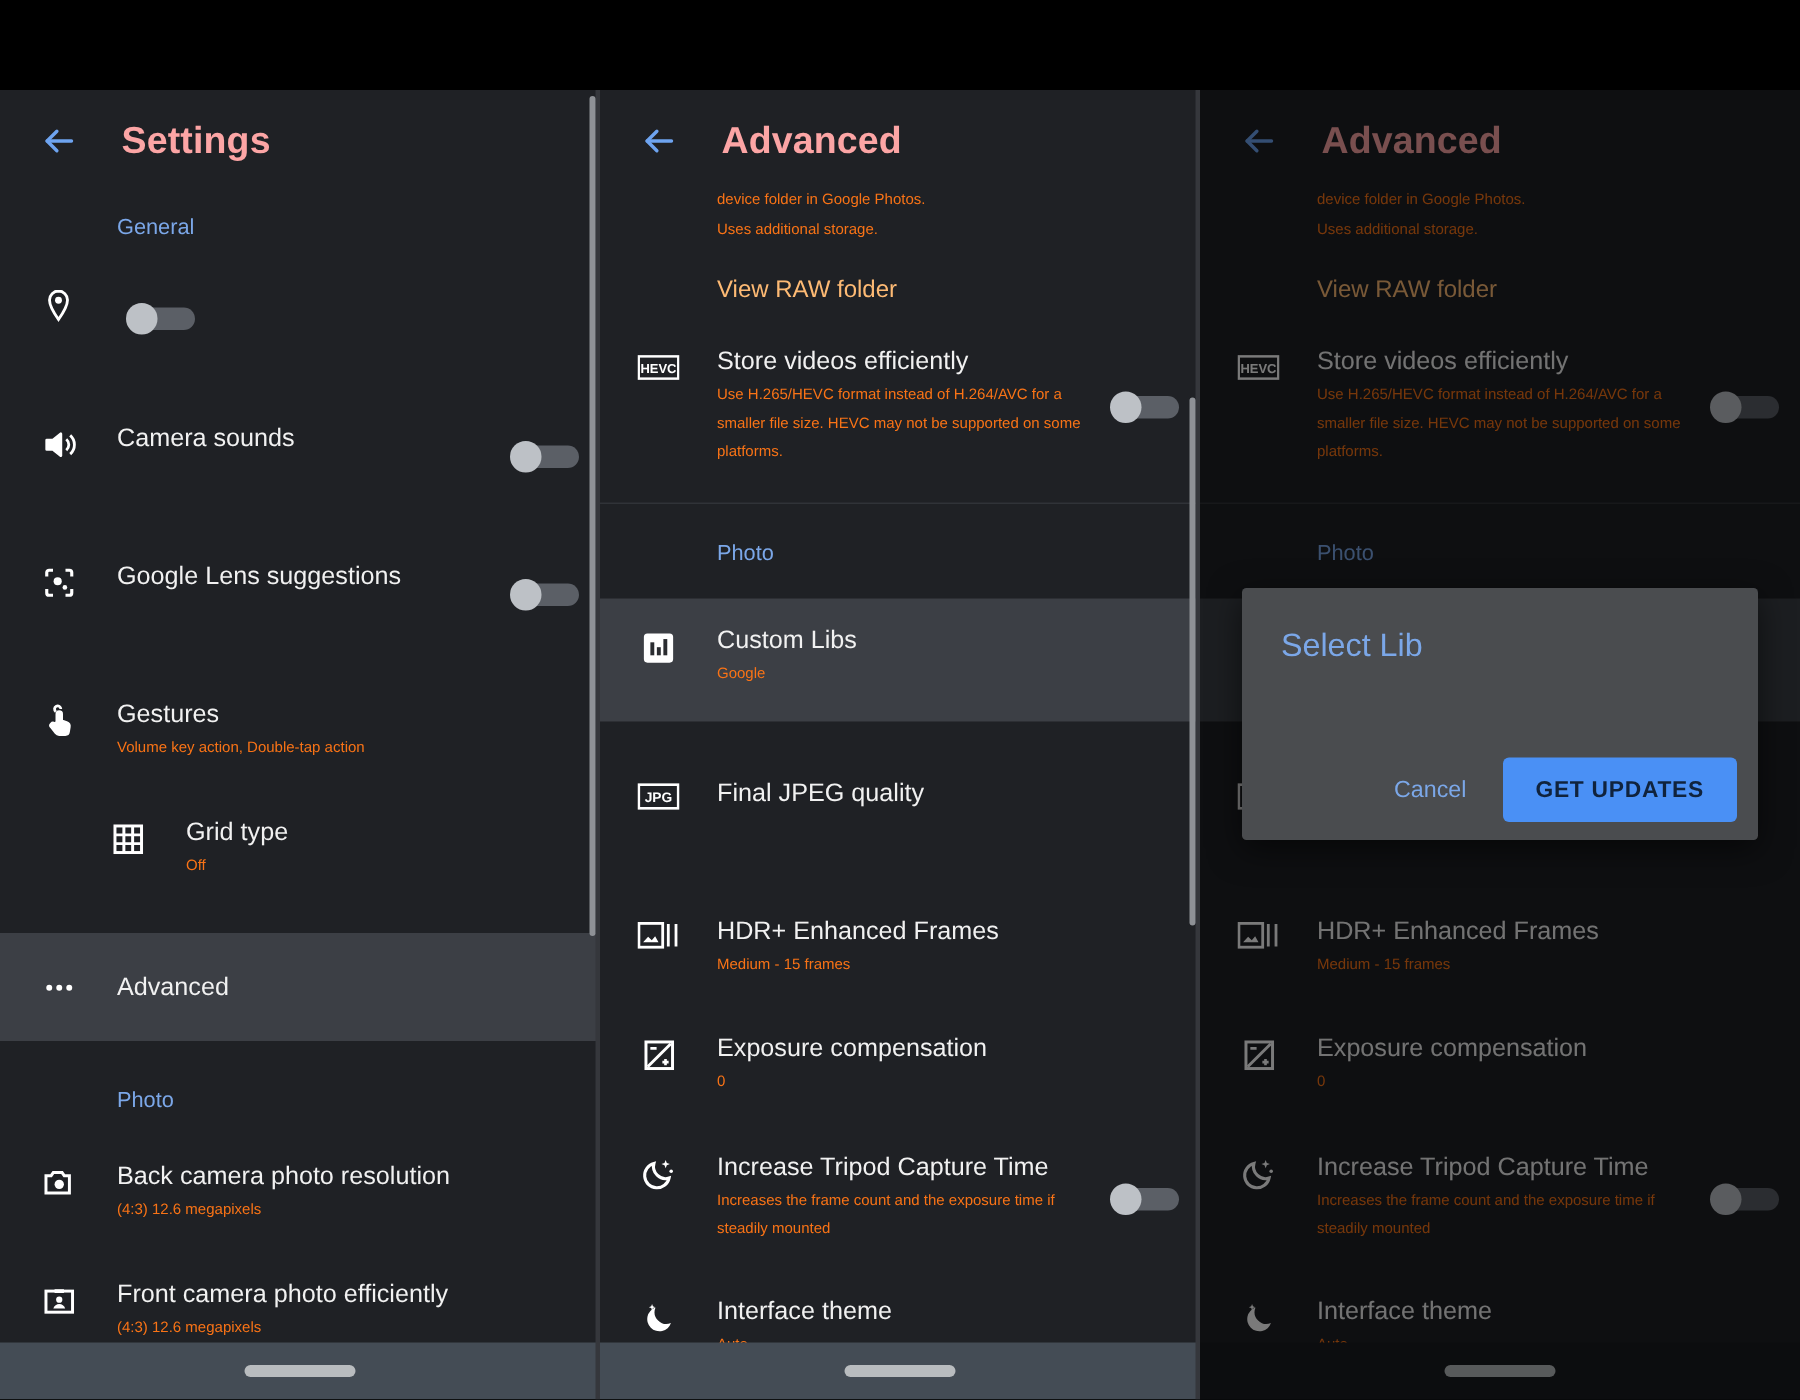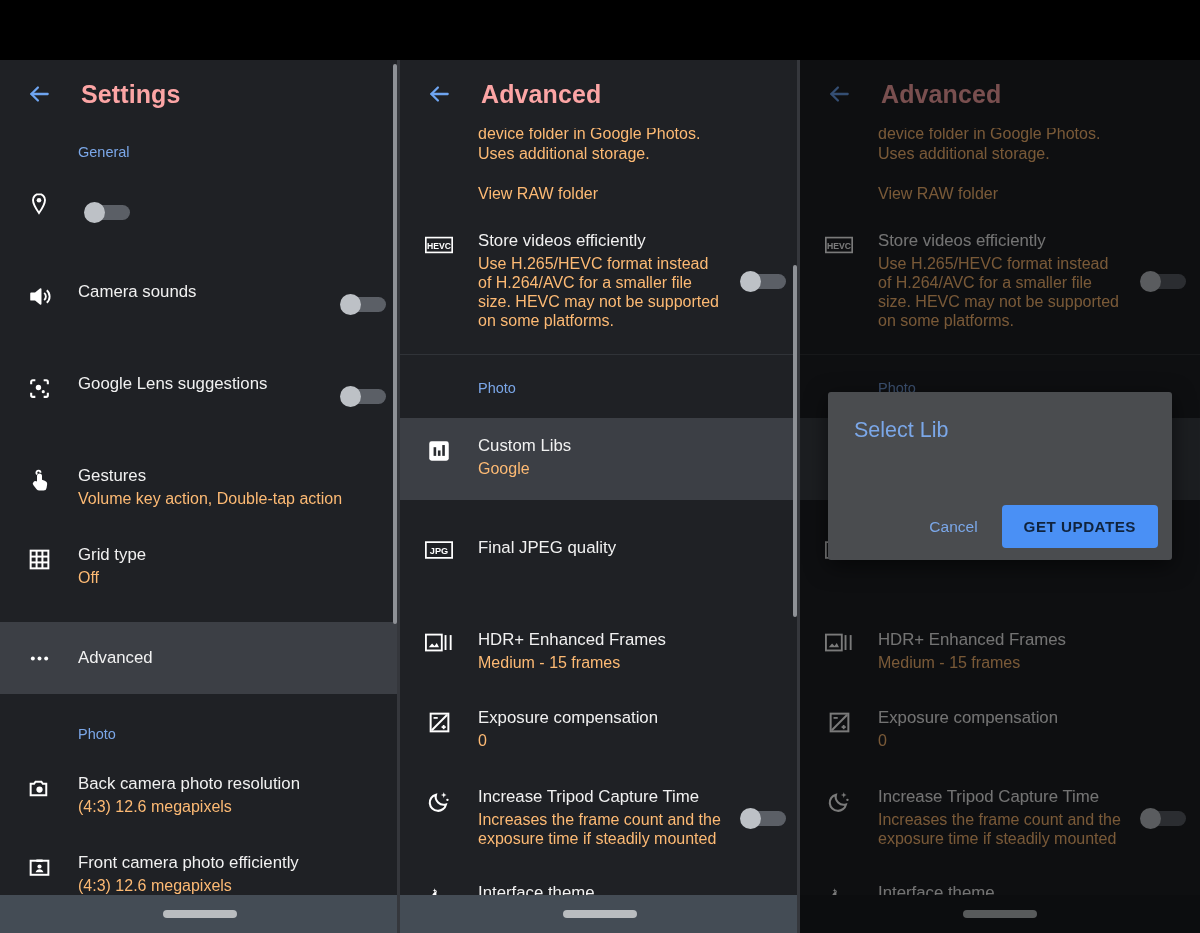--- a/index.html
+++ b/index.html
@@ -60,21 +60,21 @@
     min-height: 44px;
   }
   .row.hl { background: #3c3f45; }
   .row-icon {
     flex: 0 0 78px; display: flex; align-items: flex-start; justify-content: center;
     padding-top: 2px;
   }
   .row-icon svg { display: block; }
   .row-body { flex: 1 1 auto; padding-right: 6px; }
   .row-title { color: #f1f1f1; font-size: 16.8px; line-height: 20px; font-weight: 400; }
-  .row-sub   { color: #fdba74; font-size: 16px; line-height: 19px; margin-top: 3px; }
+  .row-sub   { color: #f97316; font-size: 10px; line-height: 19px; margin-top: 3px; }
   .row-link  { color: #fdba74; font-size: 16px; font-weight: 500; }
 
   
   .switch {
     flex: 0 0 46px; width: 46px; height: 20px; position: relative;
     align-self: center; margin-left: 6px;
   }
   .switch .track {
     position: absolute; right: 0; top: 3px; width: 40px; height: 15px;
     border-radius: 8px; background: #5b5f66;
@@ -205,21 +205,21 @@
             <path d="M13 4.5a2 2 0 1 0-3.2 1.6"></path>
             <path d="M10.5 13V7.6a1.5 1.5 0 0 1 3 0V12l3.2 1.1a2.6 2.6 0 0 1 1.7 2.9l-.5 3.1a2 2 0 0 1-2 1.7h-4a2.6 2.6 0 0 1-2-1l-3-3.8a1.4 1.4 0 0 1 2-2z" fill="#fff" stroke="#fff"></path>
           </svg>
         </div>
         <div class="row-body">
           <div class="row-title">Gestures</div>
           <div class="row-sub">Volume key action, Double-tap action</div>
         </div>
       </div>
 
-      <div class="row" style="margin-top:35px;">
+      <div class="row" style="margin-top:35px;padding-left:46px;">
         <div class="row-icon">
           <svg width="25" height="25" viewBox="0 0 24 24" fill="none" stroke="#fff" stroke-width="1.9">
             <rect x="3.5" y="3.5" width="17" height="17"></rect>
             <line x1="9.2" y1="3.5" x2="9.2" y2="20.5"></line>
               <line x1="14.8" y1="3.5" x2="14.8" y2="20.5"></line>
             <line x1="3.5" y1="9.2" x2="20.5" y2="9.2"></line>
               <line x1="3.5" y1="14.8" x2="20.5" y2="14.8"></line>
           </svg>
         </div>
         <div class="row-body">

